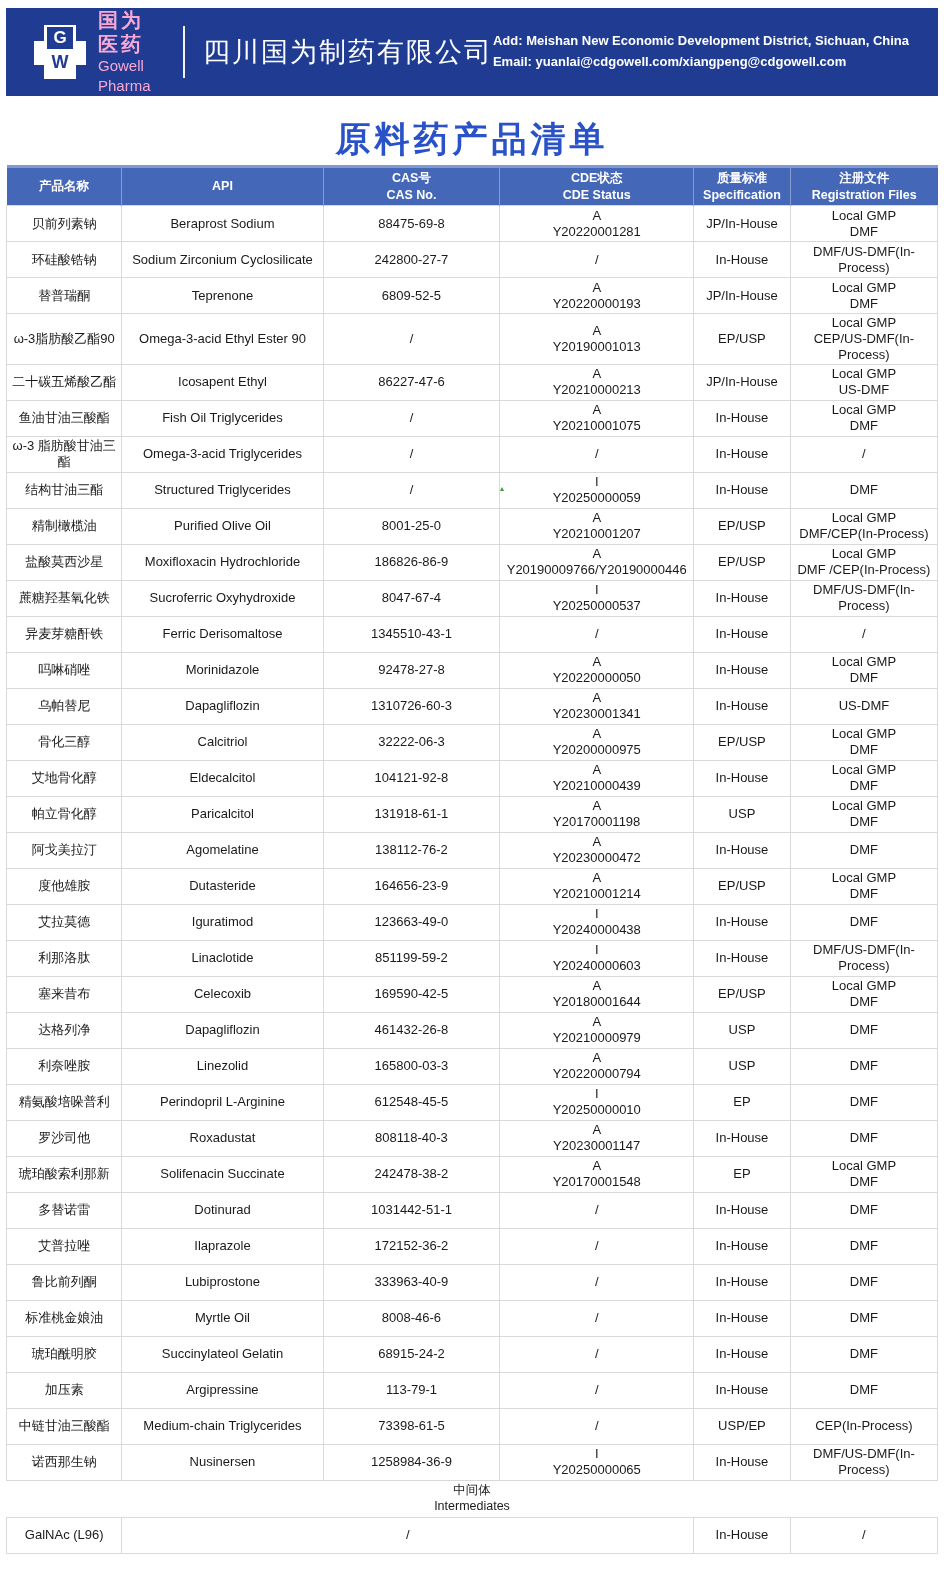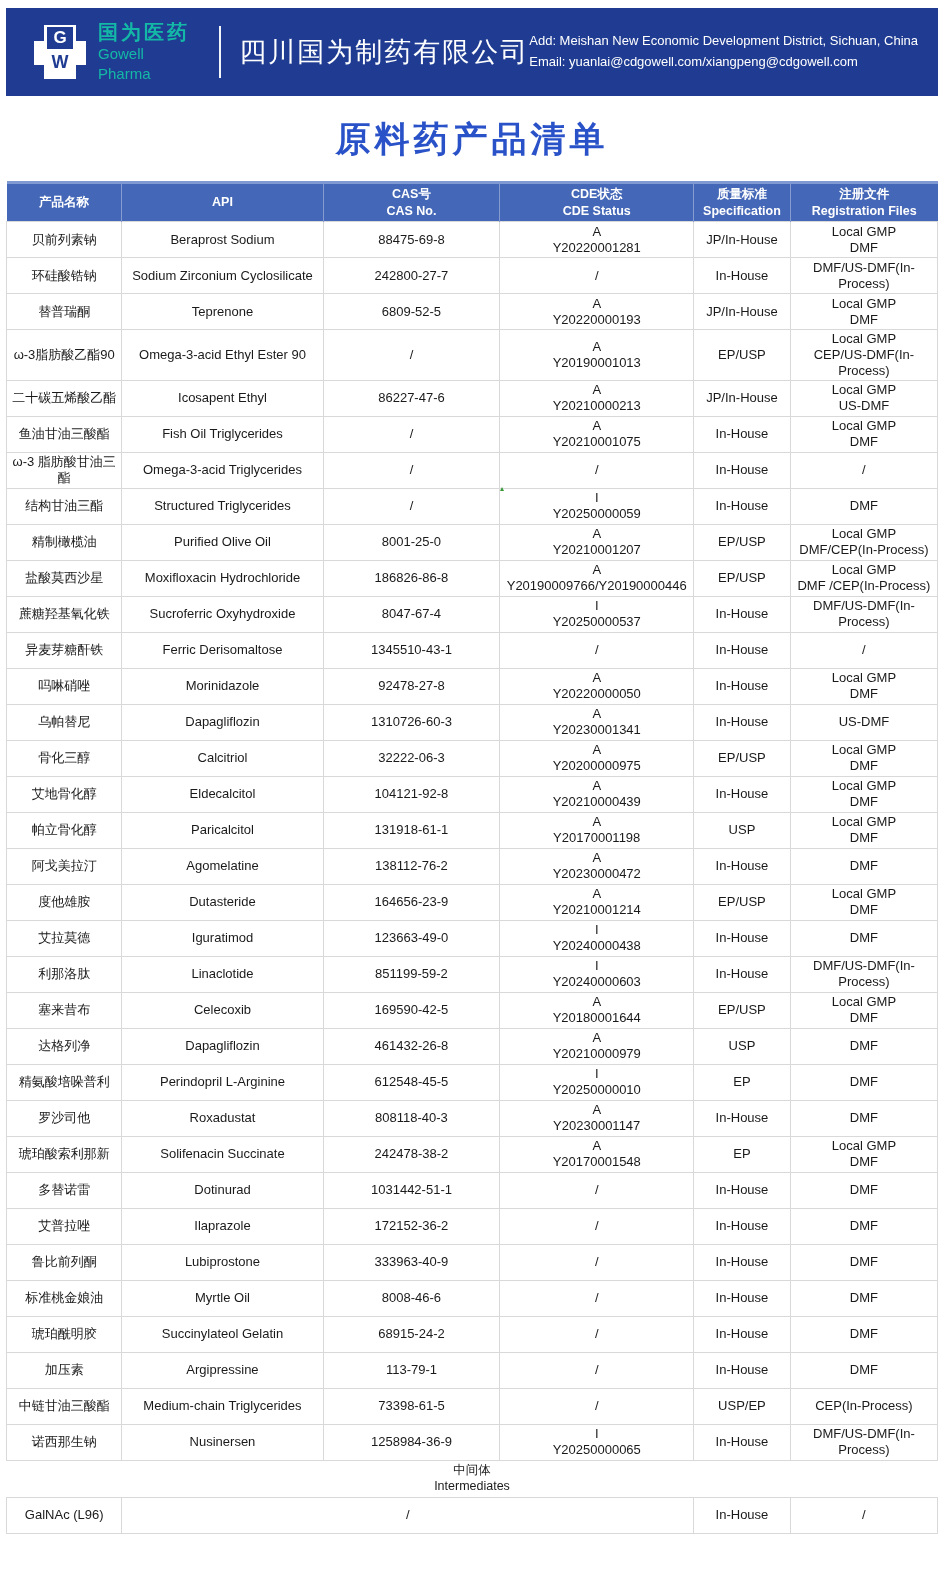--- a/index.html
+++ b/index.html
@@ -14,33 +14,33 @@
     display:flex;align-items:center;
   }
   .logo-block{display:flex;align-items:center;margin-left:28px;}
   .cross{position:relative;width:52px;height:54px;flex:0 0 auto;}
   .cross .v{position:absolute;left:10px;top:0;width:32px;height:54px;background:#ffffff;}
   .cross .h{position:absolute;left:0;top:16px;width:52px;height:24px;background:#ffffff;}
   .cross .gtile{position:absolute;left:13px;top:2px;width:26px;height:22px;background:#1f3c92;
     color:#ffffff;font-weight:bold;font-size:17px;line-height:22px;text-align:center;}
   .cross .wtxt{position:absolute;left:13px;top:24px;width:26px;height:26px;color:#1f3c92;
     font-weight:bold;font-size:18px;line-height:26px;text-align:center;}
-  .brand{margin-left:12px;color:#14b8a6;}
+  .brand{margin-left:12px;color:#f9a8d4;}
   .brand .cn{font-size:20px;font-weight:bold;letter-spacing:3px;line-height:24px;}
   .brand .en{font-size:15px;font-weight:normal;line-height:20px;}
   .v-sep{width:2px;height:52px;background:#ffffff;opacity:.95;margin:0 18px 0 20px;}
   .company-name{
     color:#ffffff;font-size:27px;letter-spacing:2px;
     font-family:Liberation Mono, monospace;font-weight:400;white-space:nowrap;
   }
-  .contact{margin-left:auto;margin-right:20px;color:#ffffff;font-size:13px;font-weight:normal;line-height:1.6;}
+  .contact{margin-left:auto;margin-right:29px;color:#ffffff;font-size:13px;font-weight:bold;line-height:1.6;}
   .contact div{white-space:nowrap;}
   
   .page-title{
-    margin:20px 0 18px 0;text-align:center;color:#2a52c8;
+    margin:20px 0 2px 0;text-align:center;color:#2a52c8;
     font-size:35px;font-weight:bold;letter-spacing:4px;
   }
   
   table{width:932px;margin:0 auto;border-collapse:collapse;table-layout:fixed;}
   col.c1{width:12.4%;} col.c2{width:21.6%;} col.c3{width:19.0%;}
   col.c4{width:20.8%;} col.c5{width:10.4%;} col.c6{width:15.8%;}
   thead th{
     background:#4567b7;color:#ffffff;font-size:12.5px;font-weight:bold;
     height:37px;vertical-align:middle;text-align:center;white-space:pre-line;line-height:1.35;
     border-top:3px solid #7f9ad2;border-left:1px solid rgba(255,255,255,0.35);padding:0 2px;
@@ -187,21 +187,21 @@
         <td>8001-25-0</td>
         <td>A
 Y20210001207</td>
         <td>EP/USP</td>
         <td>Local GMP
 DMF/CEP(In-Process)</td>
       </tr>
       <tr>
         <td>盐酸莫西沙星</td>
         <td>Moxifloxacin Hydrochloride</td>
-        <td>186826-86-8</td>
+        <td>186826-86-9</td>
         <td>A
 Y20190009766/Y20190000446</td>
         <td>EP/USP</td>
         <td>Local GMP
 DMF /CEP(In-Process)</td>
       </tr>
       <tr>
         <td>蔗糖羟基氧化铁</td>
         <td>Sucroferric Oxyhydroxide</td>
         <td>8047-67-4</td>
@@ -313,20 +313,29 @@
         <td>EP/USP</td>
         <td>Local GMP
 DMF</td>
       </tr>
       <tr>
         <td>达格列净</td>
         <td>Dapagliflozin</td>
         <td>461432-26-8</td>
         <td>A
 Y20210000979</td>
+        <td>USP</td>
+        <td>DMF</td>
+      </tr>
+      <tr>
+        <td>利奈唑胺</td>
+        <td>Linezolid</td>
+        <td>165800-03-3</td>
+        <td>A
+Y20220000794</td>
         <td>USP</td>
         <td>DMF</td>
       </tr>
       <tr>
         <td>精氨酸培哚普利</td>
         <td>Perindopril L-Arginine</td>
         <td>612548-45-5</td>
         <td>I
 Y20250000010</td>
         <td>EP</td>

